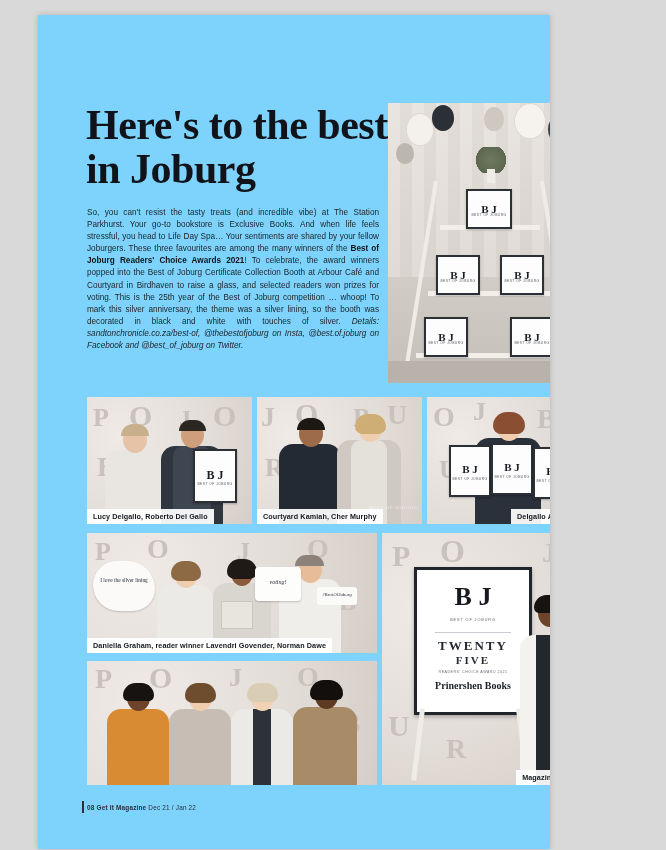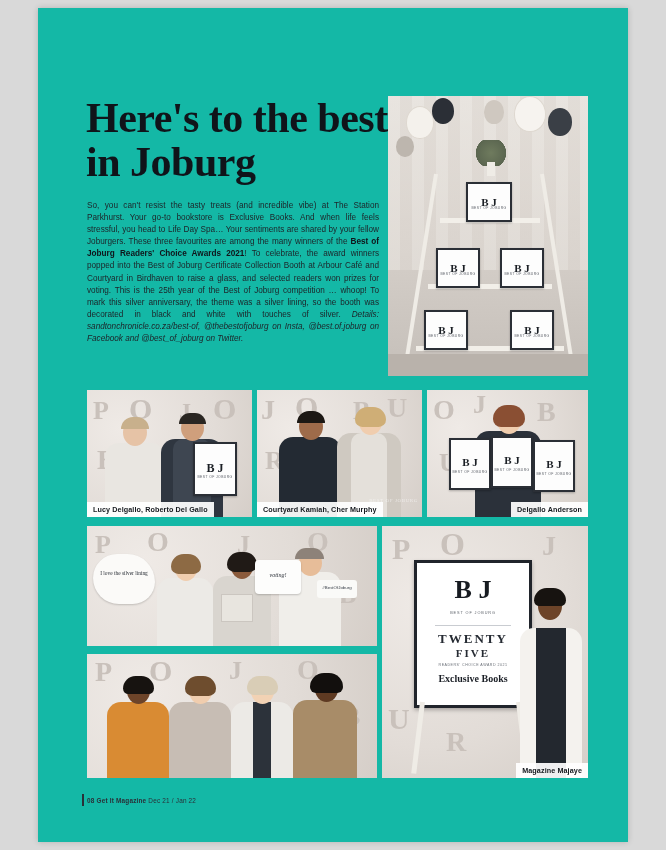--- a/index.html
+++ b/index.html
@@ -3,23 +3,23 @@
 <meta charset="utf-8">
 <style>
   html,body{margin:0;padding:0;}
   body{
     width:666px;height:850px;
     background:#d9d9d9;
     font-family:"Liberation Sans", sans-serif;
     overflow:hidden;
   }
   .page{
-    position:absolute;left:38px;top:8px;
-    width:590px;height:834px;
-    background:#14b8a6;
+    position:absolute;left:38px;top:15px;
+    width:512px;height:834px;
+    background:#7dd3fc;
     box-shadow:0 0 6px rgba(0,0,0,.18);
     overflow:hidden;
   }
   
   .headline{
     position:absolute;left:48px;top:88px;width:320px;
     font-family:"Liberation Serif", serif;
     font-size:42px;line-height:44px;
     font-weight:700;color:#10141a;
     letter-spacing:-0.5px;
@@ -253,39 +253,40 @@
       <div class="torso" style="left:0;width:62px;height:74px;background:#f0eeea;"></div>
       <div class="head" style="left:20px;top:0px;width:23px;height:26px;background:#e7bd99;"></div>
       <div style="position:absolute;left:16px;top:-2px;width:29px;height:11px;background:#8d8279;border-radius:12px 12px 0 0;"></div>
     </div>
 
     <div style="position:absolute;left:168px;top:34px;width:46px;height:34px;background:#fdfdfc;border-radius:4px;box-shadow:0 1px 2px rgba(0,0,0,.2);"></div>
     <div style="position:absolute;left:168px;top:46px;width:46px;text-align:center;font-family:'Liberation Serif',serif;font-style:italic;font-size:6px;color:#2b3038;">voting!</div>
 
     <div style="position:absolute;left:230px;top:54px;width:40px;height:18px;background:#fafaf8;border-radius:3px;"></div>
     <div style="position:absolute;left:230px;top:59px;width:40px;text-align:center;font-size:4.4px;color:#3a4049;">#BestOfJoburg</div>
+    <div class="cap">Daniella Graham, reader winner Lavendri Govender, Norman Dawe</div>
   </div>
 
   <div class="photo" style="left:344px;top:518px;width:206px;height:252px;">
     <div class="bg-letters">
       <span style="left:10px;top:6px;font-size:30px;">P</span>
       <span style="left:58px;top:0px;font-size:32px;">O</span>
       <span style="left:160px;top:4px;font-size:28px;">J</span>
       <span style="left:6px;top:176px;font-size:30px;">U</span>
       <span style="left:64px;top:200px;font-size:28px;">R</span>
     </div>
 
     <div style="position:absolute;left:32px;top:34px;width:112px;height:142px;background:#ffffff;border:3px solid #20242b;box-shadow:0 2px 4px rgba(0,0,0,.28);">
       <div style="position:absolute;top:12px;left:0;right:0;text-align:center;font-family:'Liberation Serif',serif;font-size:26px;font-weight:700;color:#171b21;">B J</div>
       <div style="position:absolute;top:48px;left:0;right:0;text-align:center;font-size:3.8px;letter-spacing:.9px;color:#5d626a;">BEST OF JOBURG</div>
       <div style="position:absolute;top:62px;left:18px;right:18px;height:1px;background:#c9ccd1;"></div>
       <div style="position:absolute;top:68px;left:0;right:0;text-align:center;font-family:'Liberation Serif',serif;font-size:13px;font-weight:700;letter-spacing:2px;color:#262b33;">TWENTY</div>
       <div style="position:absolute;top:84px;left:0;right:0;text-align:center;font-family:'Liberation Serif',serif;font-size:11px;font-weight:700;letter-spacing:2px;color:#262b33;">FIVE</div>
       <div style="position:absolute;top:100px;left:0;right:0;text-align:center;font-size:3.6px;letter-spacing:.5px;color:#6a6f77;">READERS' CHOICE AWARD 2021</div>
-      <div style="position:absolute;top:110px;left:0;right:0;text-align:center;font-family:'Liberation Serif',serif;font-size:10px;font-weight:700;color:#1b1f26;">Exclusive Books</div>
+      <div style="position:absolute;top:110px;left:0;right:0;text-align:center;font-family:'Liberation Serif',serif;font-size:10px;font-weight:700;color:#1b1f26;">Prinershen Books</div>
     </div>
 
     <div class="easel-leg" style="left:38px;top:176px;width:5px;height:72px;transform:rotate(7deg);"></div>
     <div class="easel-leg" style="left:134px;top:176px;width:5px;height:72px;transform:rotate(-7deg);"></div>
 
     <div class="pfig" style="left:136px;width:66px;height:212px;">
       <div style="position:absolute;bottom:0;left:2px;width:62px;height:150px;background:#f4f2ee;border-radius:14px 14px 0 0;"></div>
       <div style="position:absolute;bottom:0;left:18px;width:30px;height:150px;background:#23282f;"></div>
       <div class="head" style="left:20px;top:26px;width:24px;height:28px;background:#6d4429;"></div>
       <div style="position:absolute;left:16px;top:22px;width:32px;height:18px;background:#171310;border-radius:14px 14px 6px 6px;"></div>

